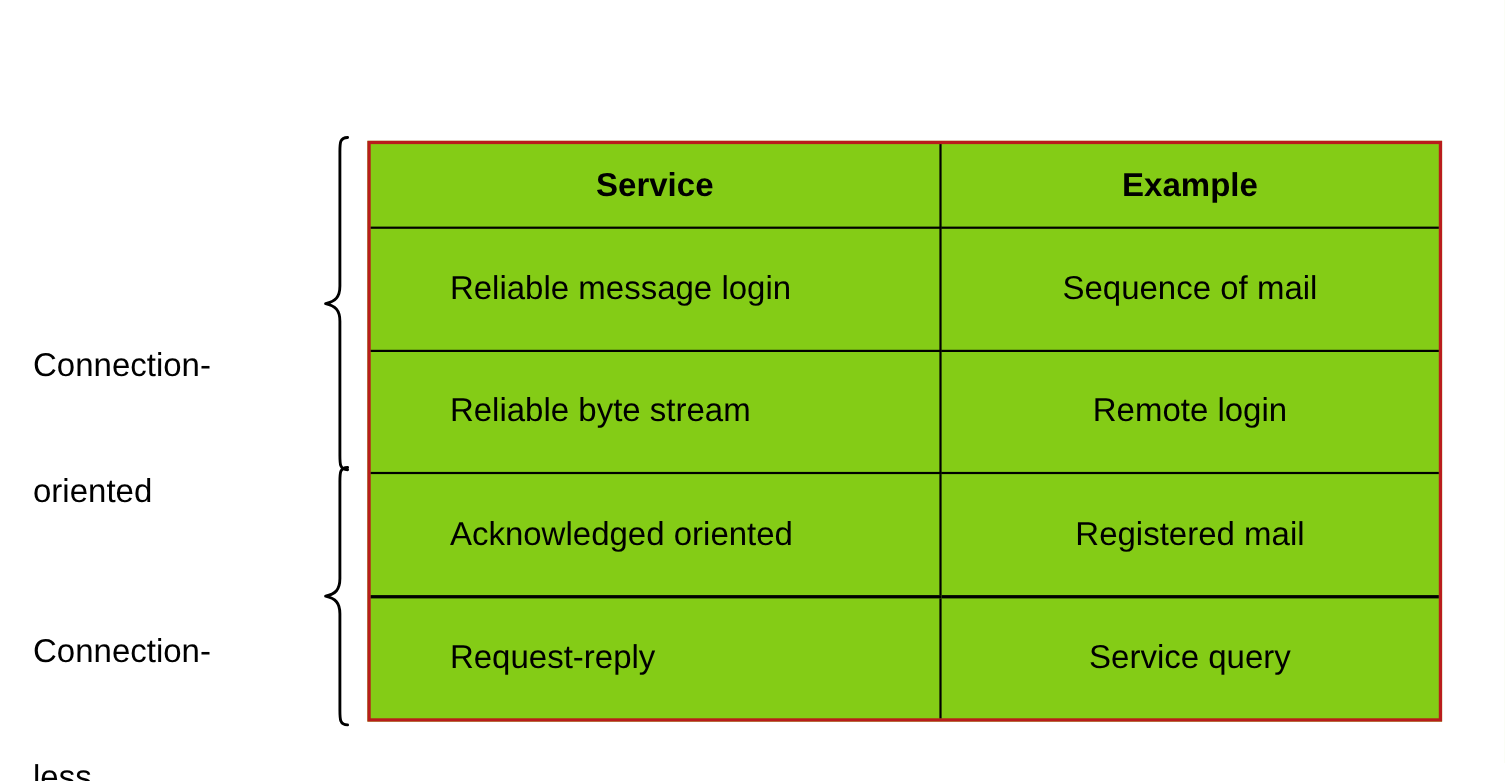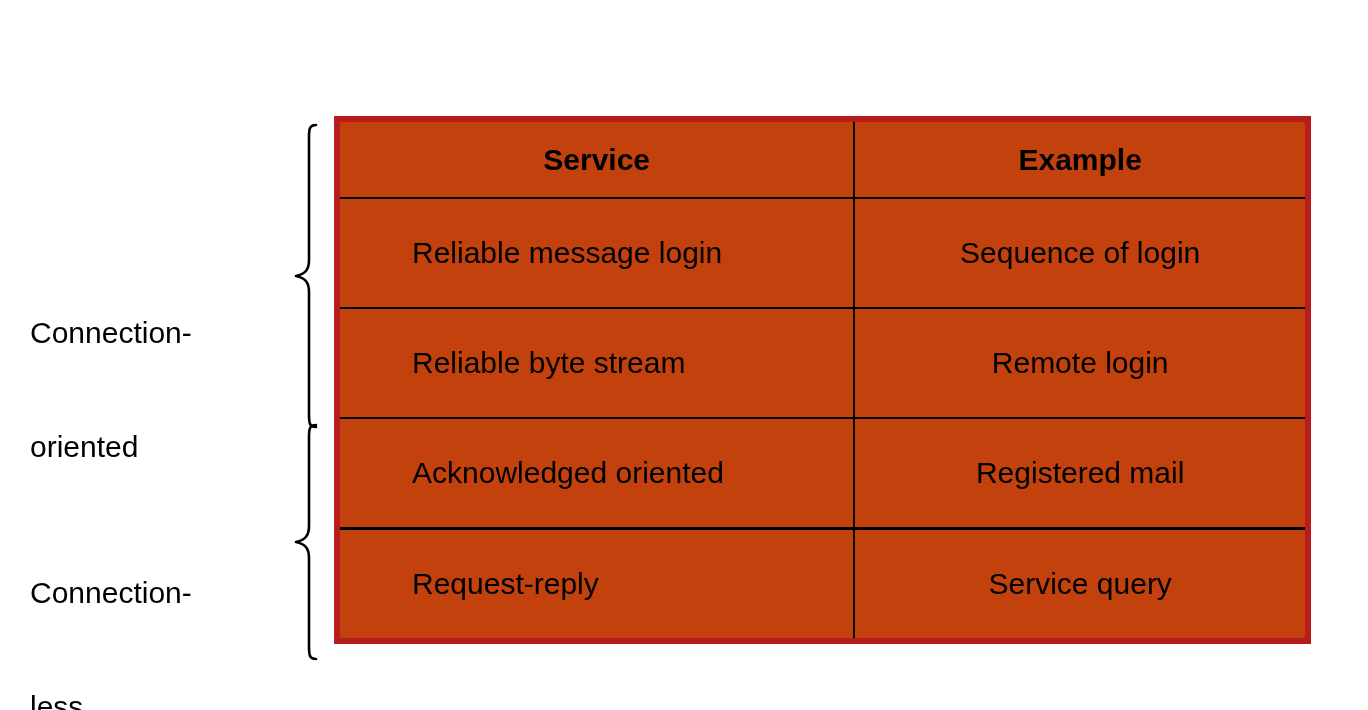--- a/index.html
+++ b/index.html
@@ -73,27 +73,27 @@
     stroke: #000000;
     stroke-width: 2.6;
     stroke-linecap: round;
     stroke-linejoin: round;
   }
 
   
   #services-table {
     position: absolute;
     left: 334px;
-    top: 116px;
+    top: 128px;
     width: 977px;   
     height: 528px;  
     box-sizing: border-box;
-    border: 6px solid #b91c1c;
+    border: 3px solid #b91c1c;
     border-collapse: collapse;
-    background: #c2410c;
+    background: #84cc16;
   }
   #services-table table {
     width: 100%;
     height: 100%;
     border-collapse: collapse;
     table-layout: fixed;
   }
   #services-table col.col-service { width: 53.3%; }  
   #services-table col.col-example { width: 46.7%; }
 
@@ -185,21 +185,21 @@
       </colgroup>
       <thead>
         <tr class="row-divider">
           <th class="cell-service">Service</th>
           <th class="cell-example">Example</th>
         </tr>
       </thead>
       <tbody>
         <tr class="row-divider">
           <td class="cell-service">Reliable message login</td>
-          <td class="cell-example">Sequence of login</td>
+          <td class="cell-example">Sequence of mail</td>
         </tr>
         <tr class="row-divider">
           <td class="cell-service">Reliable byte stream</td>
           <td class="cell-example">Remote login</td>
         </tr>
         <tr class="row-divider row-divider-thick">
           <td class="cell-service">Acknowledged oriented</td>
           <td class="cell-example">Registered mail</td>
         </tr>
         <tr>

